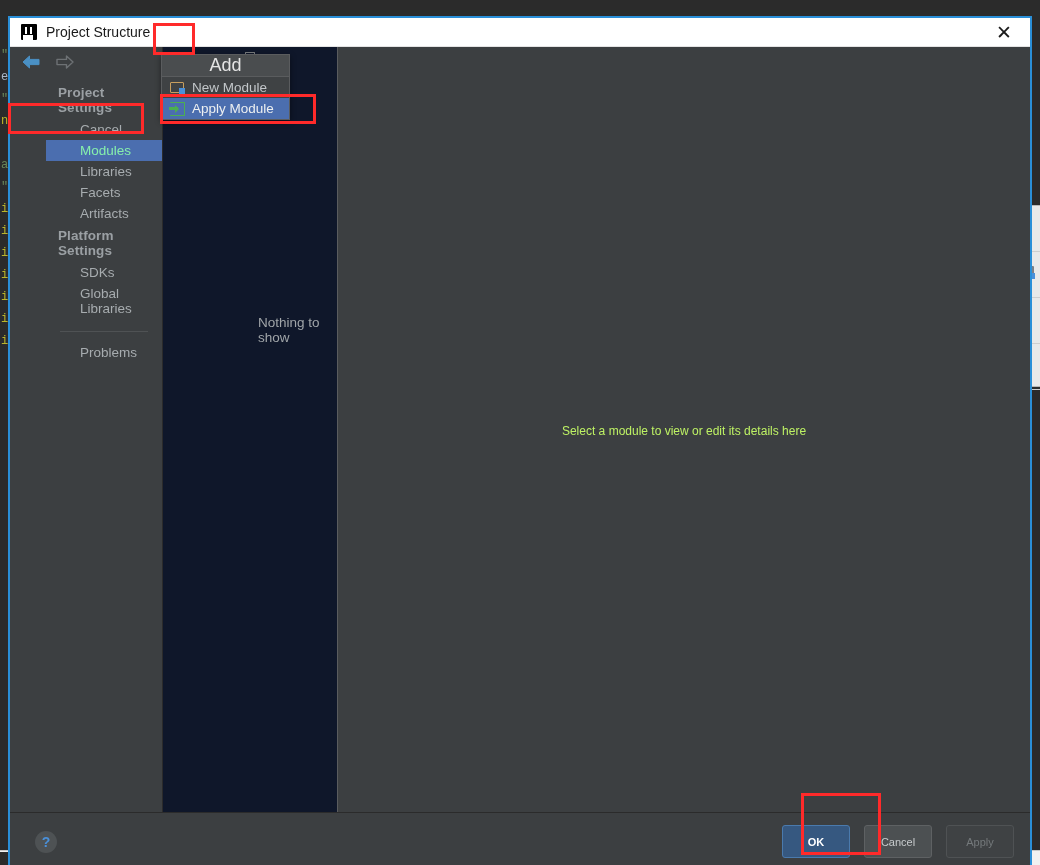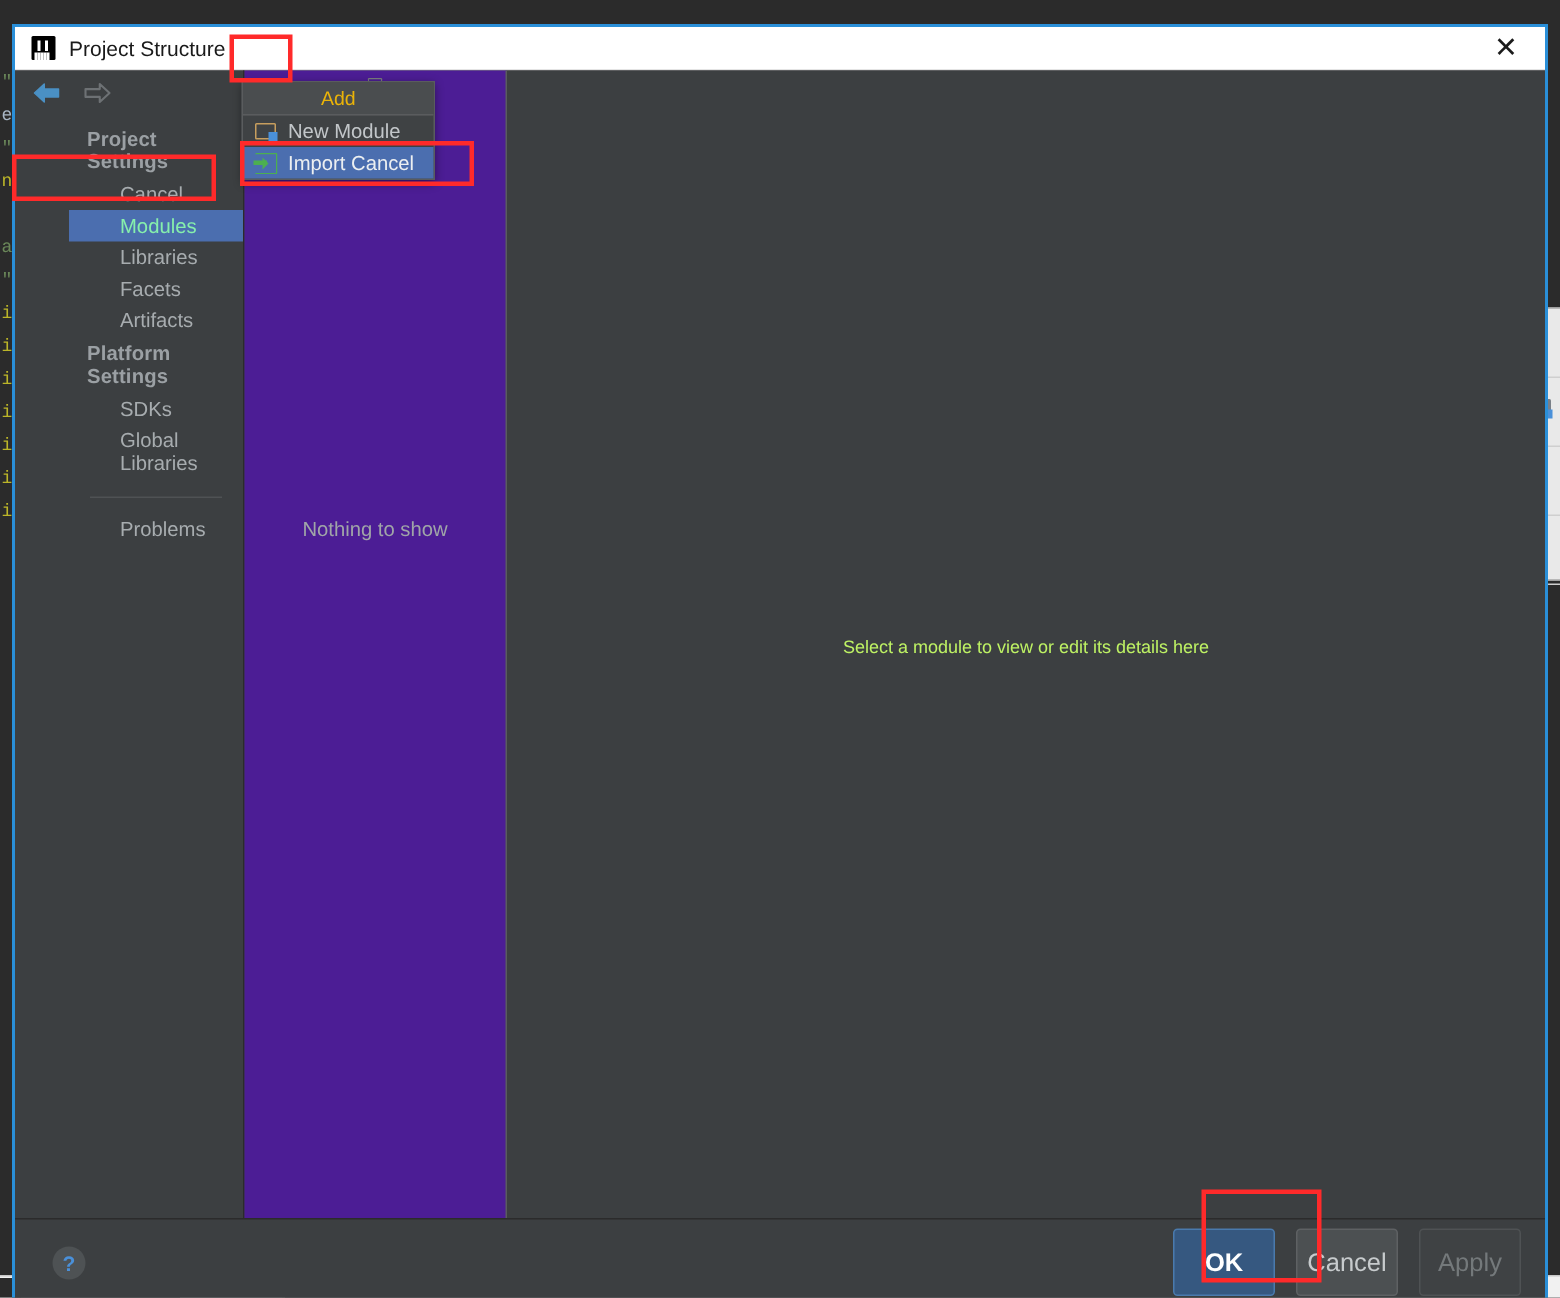--- a/index.html
+++ b/index.html
@@ -210,24 +210,24 @@
   .tree-sep {
     height: 1px;
     background: #4f5254;
     margin: 12px 14px 10px 14px;
   }
 
   
   .modules-panel {
     width: 174px;
     flex: none;
-    background: #4c1d95;
+    background: #0f172a;
     border-right: 1px solid #5a5c5e;
     display: flex;
-    flex-direction: column;
+    flex-direction: row;
     position: relative;
     justify-content: center;
   }
   .mod-toolbar {
     height: 30px;
     display: flex;
     align-items: center;
     padding-left: 8px;
     gap: 12px;
     flex: none;
@@ -307,22 +307,22 @@
     background: #3f4244;
     border: 1px solid #5a5c5e;
     box-sizing: border-box;
     z-index: 40;
     box-shadow: 0 2px 6px rgba(0,0,0,0.45);
   }
   .add-menu-title {
     height: 21px;
     line-height: 21px;
     text-align: center;
-    color: #eab308;
-    font-size: 13px;
+    color: #e5e5e5;
+    font-size: 18px;
     background: #4a4d4f;
     border-bottom: 1px solid #5a5c5e;
   }
   .add-menu-item {
     height: 21px;
     display: flex;
     align-items: center;
     gap: 7px;
     padding-left: 8px;
     color: #c2c6c9;
@@ -399,26 +399,26 @@
     font-weight: bold;
     display: flex;
     align-items: center;
     justify-content: center;
     margin-left: 9px;
     cursor: default;
   }
   .footer-spacer { flex: 1; }
   .btn {
     min-width: 68px;
-    height: 45px;
+    height: 33px;
     border-radius: 3px;
     border: 1px solid #5e6163;
     background: #4c5052;
     color: #c7cbcd;
-    font-size: 17px;
+    font-size: 11px;
     display: inline-flex;
     align-items: center;
     justify-content: center;
     margin-left: 14px;
     cursor: default;
     box-sizing: border-box;
     font-family: "Liberation Sans", sans-serif;
   }
   .btn.primary {
     background: #365880;
@@ -543,21 +543,21 @@
   </div>
 
   <div class="add-menu">
     <div class="add-menu-title">Add</div>
     <div class="add-menu-item">
       <span class="ic-newmod"></span>
       <span>New Module</span>
     </div>
     <div class="add-menu-item highlight">
       <span class="ic-import"></span>
-      <span>Import Cancel</span>
+      <span>Apply Module</span>
     </div>
   </div>
 
   <div class="anno" style="left:153px;top:23px;width:42px;height:32px;"></div>
   <div class="anno" style="left:8px;top:103px;width:136px;height:31px;"></div>
   <div class="anno" style="left:160px;top:94px;width:156px;height:30px;"></div>
   <div class="anno" style="left:801px;top:793px;width:80px;height:62px;"></div>
 
 </div>
 

